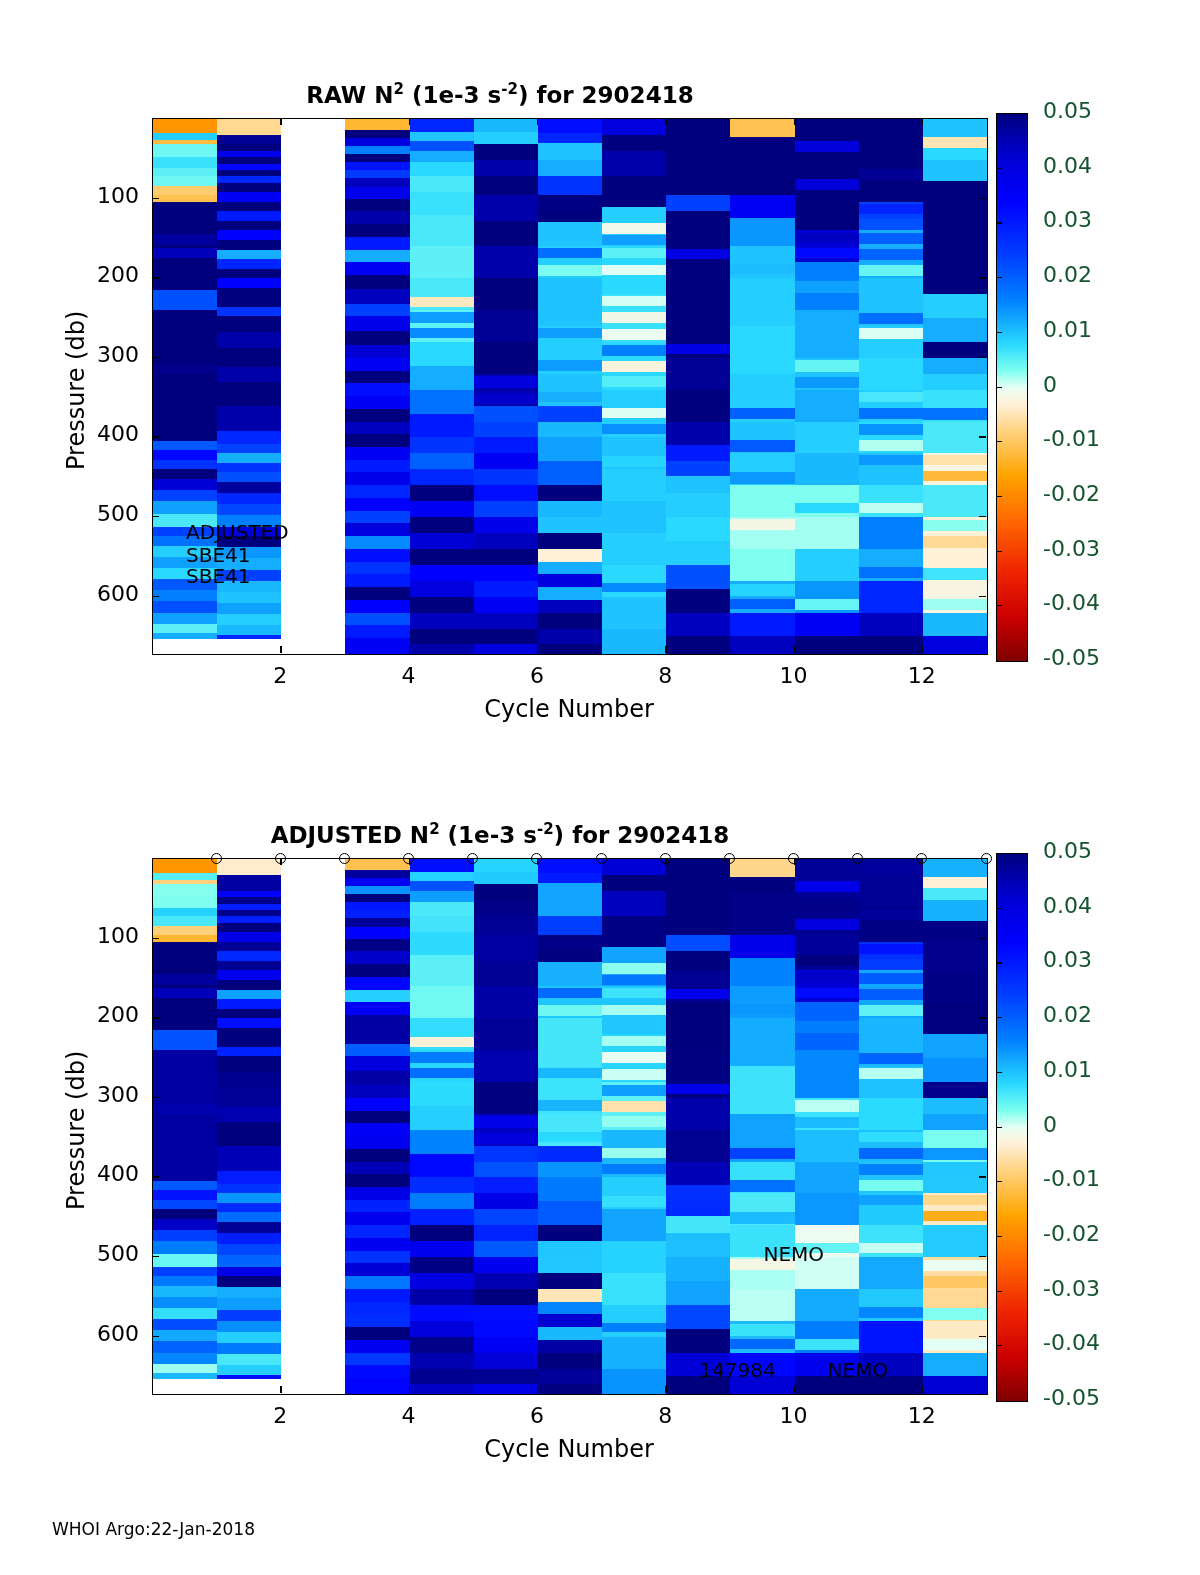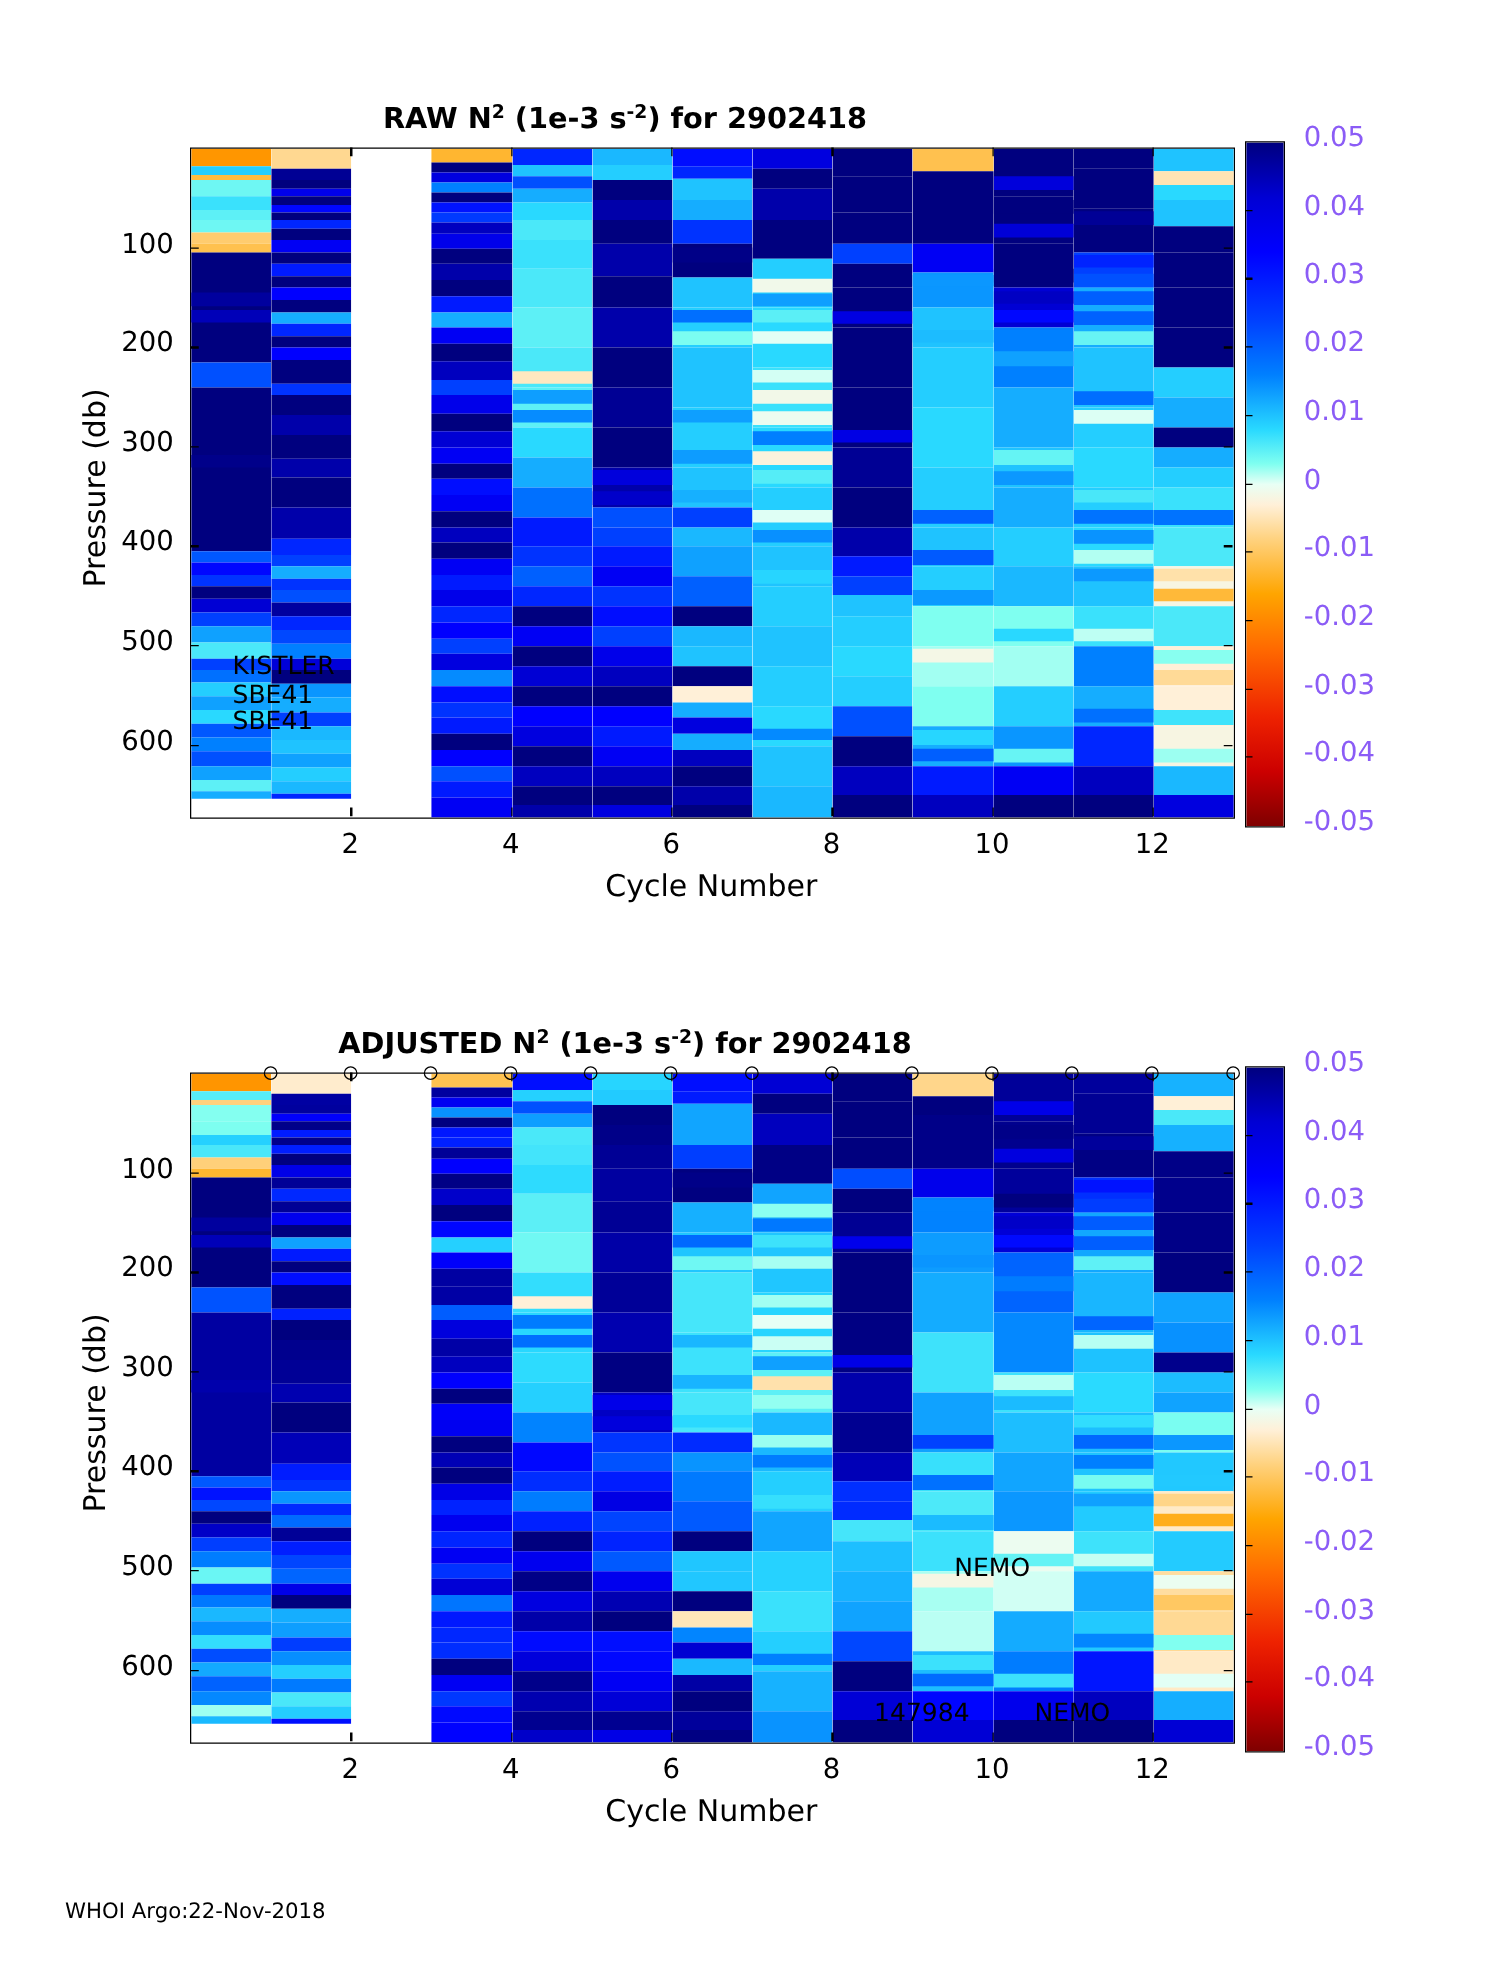--- a/index.html
+++ b/index.html
@@ -112,21 +112,21 @@
   .cbar {
     position: absolute;
     border: 1.2px solid #000000;
     box-sizing: content-box;
     overflow: hidden;
   }
   .cbar-grad { position: absolute; left: 0; top: 0; width: 100%; height: 100%; }
   .cbar-tick-label {
     position: absolute;
     font-size: 22px;
-    color: #8b5cf6;
+    color: #14532d;
     white-space: nowrap;
   }
   .cbar-tick-mark {
     position: absolute;
     height: 1.2px; width: 6px;
     background: #000000;
   }
 
   .footer {
     position: absolute;
@@ -586,21 +586,21 @@
       <div class="xtick-mark" style="left: 665.231px; top: 118px;"></div>
       <div class="xtick-label" style="left: 665.231px; top: 663px;">8</div>
       <div class="xtick-mark" style="left: 793.538px; top: 646px;"></div>
       <div class="xtick-mark" style="left: 793.538px; top: 118px;"></div>
       <div class="xtick-label" style="left: 793.538px; top: 663px;">10</div>
       <div class="xtick-mark" style="left: 921.846px; top: 646px;"></div>
       <div class="xtick-mark" style="left: 921.846px; top: 118px;"></div>
       <div class="xtick-label" style="left: 921.846px; top: 663px;">12</div>
       <div class="xlabel" style="left: 369px; top: 695px;">Cycle Number</div>
       <div class="ylabel" style="left: 62px; top: 470px;">Pressure (db)</div>
-      <div class="hm-annot" style="left: 186.077px; top: 520.376px;">KISTLER</div>
+      <div class="hm-annot" style="left: 186.077px; top: 520.376px;">ADJUSTED</div>
       <div class="hm-annot" style="left: 186.077px; top: 542.668px;">SBE41</div>
       <div class="hm-annot" style="left: 186.077px; top: 564.164px;">SBE41</div>
       <div class="cbar" style="left: 996px; top: 113px; width: 30px; height: 547px;">
         <div class="cbar-grad" style="background: linear-gradient(rgb(0, 0, 127) 0%, rgb(0, 0, 212) 8%, rgb(0, 0, 255) 16%, rgb(0, 64, 255) 26%, rgb(0, 128, 255) 34%, rgb(41, 217, 255) 42%, rgb(127, 255, 240) 47%, rgb(232, 255, 245) 50%, rgb(255, 240, 216) 53%, rgb(255, 210, 127) 58%, rgb(255, 165, 0) 66%, rgb(255, 106, 0) 74%, rgb(238, 34, 0) 84%, rgb(204, 0, 0) 92%, rgb(127, 0, 0) 100%);"></div>
       </div>
       <div class="cbar-tick-label" style="left: 1043px; top: 98px;">0.05</div>
       <div class="cbar-tick-mark" style="left: 996px; top: 167.7px;"></div>
       <div class="cbar-tick-label" style="left: 1043px; top: 152.7px;">0.04</div>
       <div class="cbar-tick-mark" style="left: 996px; top: 222.4px;"></div>
       <div class="cbar-tick-label" style="left: 1043px; top: 207.4px;">0.03</div>
@@ -1108,14 +1108,14 @@
       <div class="cbar-tick-mark" style="left: 996px; top: 1181.2px;"></div>
       <div class="cbar-tick-label" style="left: 1043px; top: 1166.2px;">-0.01</div>
       <div class="cbar-tick-mark" style="left: 996px; top: 1235.9px;"></div>
       <div class="cbar-tick-label" style="left: 1043px; top: 1220.9px;">-0.02</div>
       <div class="cbar-tick-mark" style="left: 996px; top: 1290.6px;"></div>
       <div class="cbar-tick-label" style="left: 1043px; top: 1275.6px;">-0.03</div>
       <div class="cbar-tick-mark" style="left: 996px; top: 1345.3px;"></div>
       <div class="cbar-tick-label" style="left: 1043px; top: 1330.3px;">-0.04</div>
       <div class="cbar-tick-label" style="left: 1043px; top: 1385px;">-0.05</div>
     </div>
-    <div class="footer" style="left: 52px; top: 1519px;">WHOI Argo:22-Nov-2018</div>
+    <div class="footer" style="left: 52px; top: 1519px;">WHOI Argo:22-Jan-2018</div>
   </div>
 
 </body></html>

